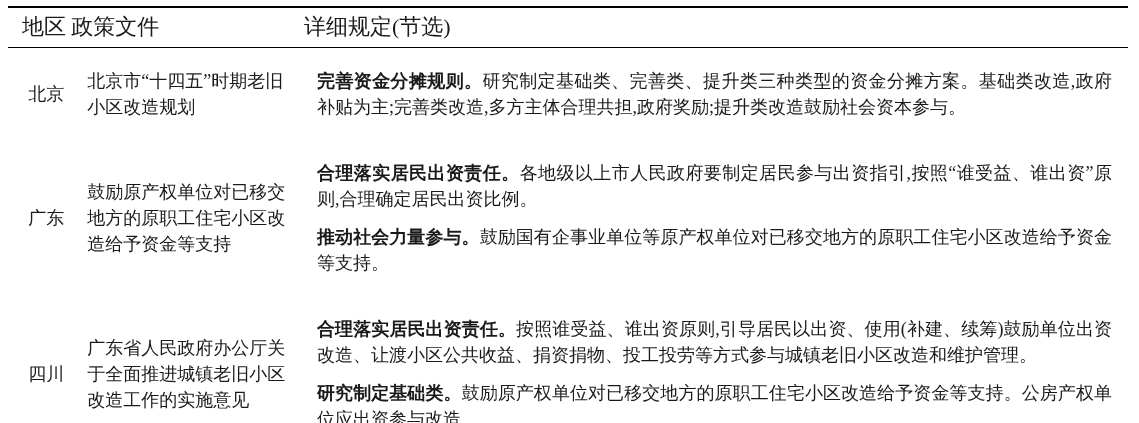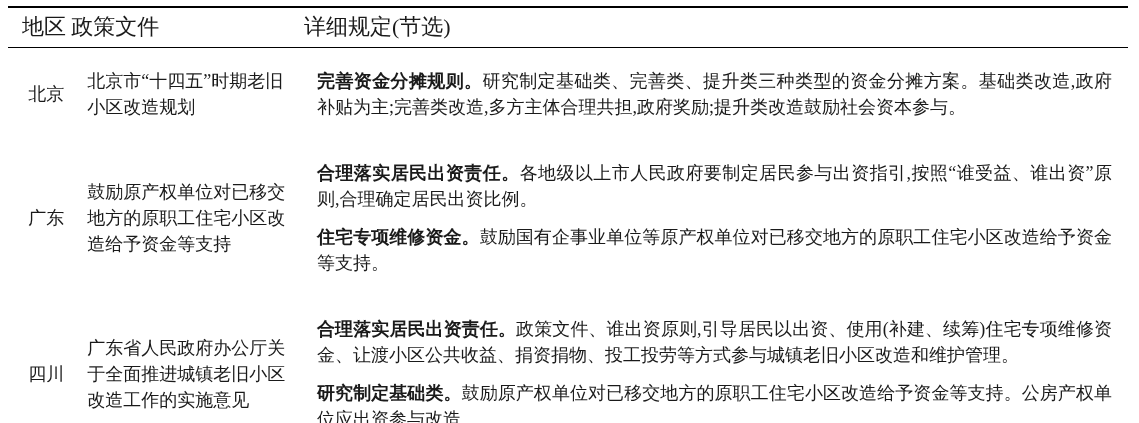--- a/index.html
+++ b/index.html
@@ -97,28 +97,28 @@
             <p class="detail-para"><strong>完善资金分摊规则。</strong><span>研究制定基础类、完善类、提升类三种类型的资金分摊方案。基础类改造,政府补贴为主;完善类改造,多方主体合理共担,政府奖励;提升类改造鼓励社会资本参与。</span></p>
           </td>
         </tr>
         <tr>
           <td class="region-cell">广东</td>
           <td class="policy-cell">
             <div class="policy-text">鼓励原产权单位对已移交地方的原职工住宅小区改造给予资金等支持</div>
           </td>
           <td class="details-cell">
             <p class="detail-para"><strong>合理落实居民出资责任。</strong><span>各地级以上市人民政府要制定居民参与出资指引,按照“谁受益、谁出资”原则,合理确定居民出资比例。</span></p>
-            <p class="detail-para"><strong>住宅专项维修资金。</strong><span>鼓励国有企事业单位等原产权单位对已移交地方的原职工住宅小区改造给予资金等支持。</span></p>
+            <p class="detail-para"><strong>推动社会力量参与。</strong><span>鼓励国有企事业单位等原产权单位对已移交地方的原职工住宅小区改造给予资金等支持。</span></p>
           </td>
         </tr>
         <tr>
           <td class="region-cell">四川</td>
           <td class="policy-cell">
             <div class="policy-text">广东省人民政府办公厅关于全面推进城镇老旧小区改造工作的实施意见</div>
           </td>
           <td class="details-cell">
-            <p class="detail-para"><strong>合理落实居民出资责任。</strong><span>政策文件、谁出资原则,引导居民以出资、使用(补建、续筹)住宅专项维修资金、让渡小区公共收益、捐资捐物、投工投劳等方式参与城镇老旧小区改造和维护管理。</span></p>
+            <p class="detail-para"><strong>合理落实居民出资责任。</strong><span>按照谁受益、谁出资原则,引导居民以出资、使用(补建、续筹)鼓励单位出资改造、让渡小区公共收益、捐资捐物、投工投劳等方式参与城镇老旧小区改造和维护管理。</span></p>
             <p class="detail-para"><strong>研究制定基础类。</strong><span>鼓励原产权单位对已移交地方的原职工住宅小区改造给予资金等支持。公房产权单位应出资参与改造。</span></p>
           </td>
         </tr>
       </tbody>
   </table>
 </div>
 
 </body></html>

